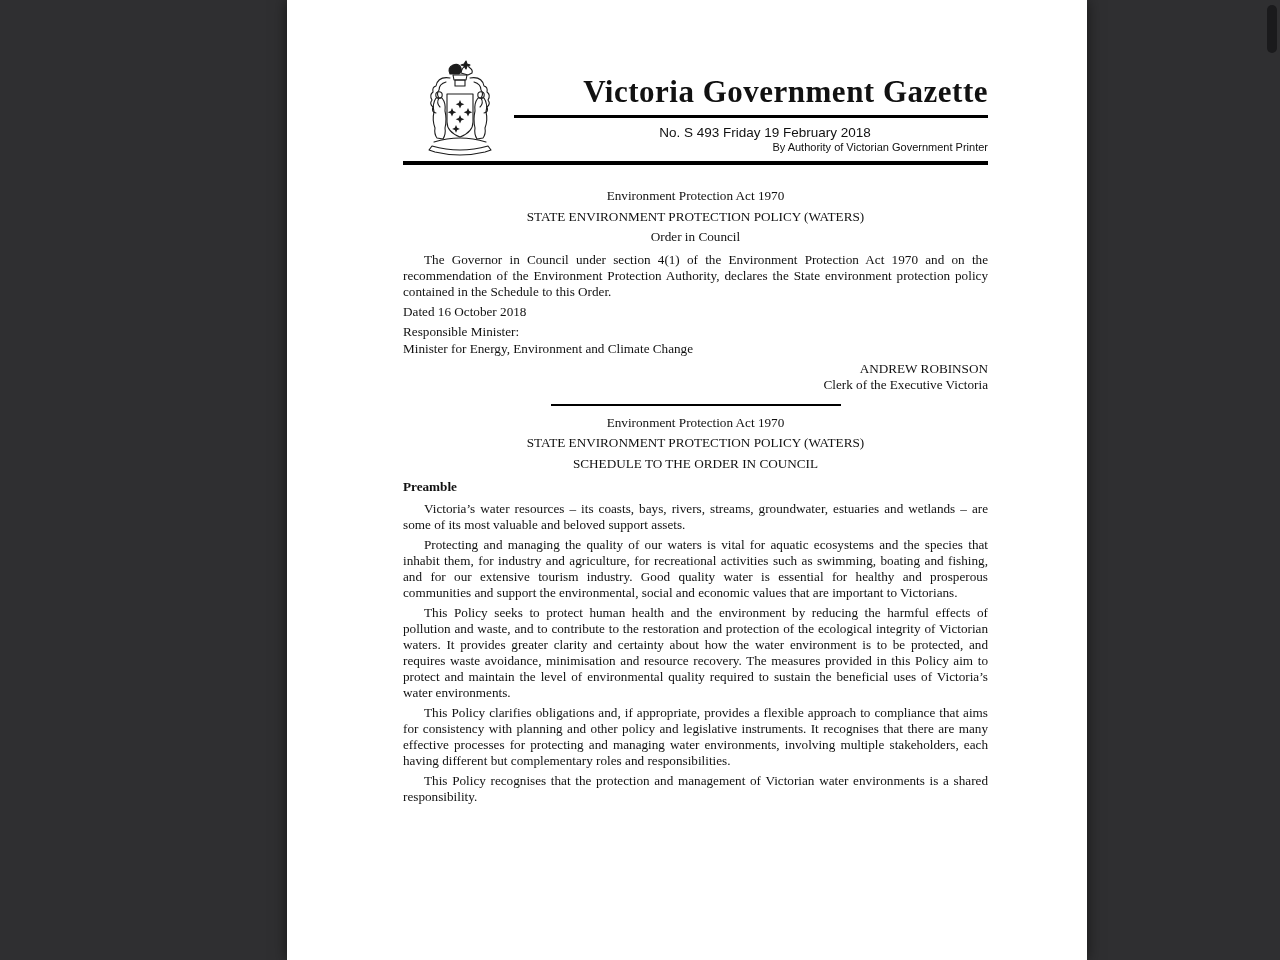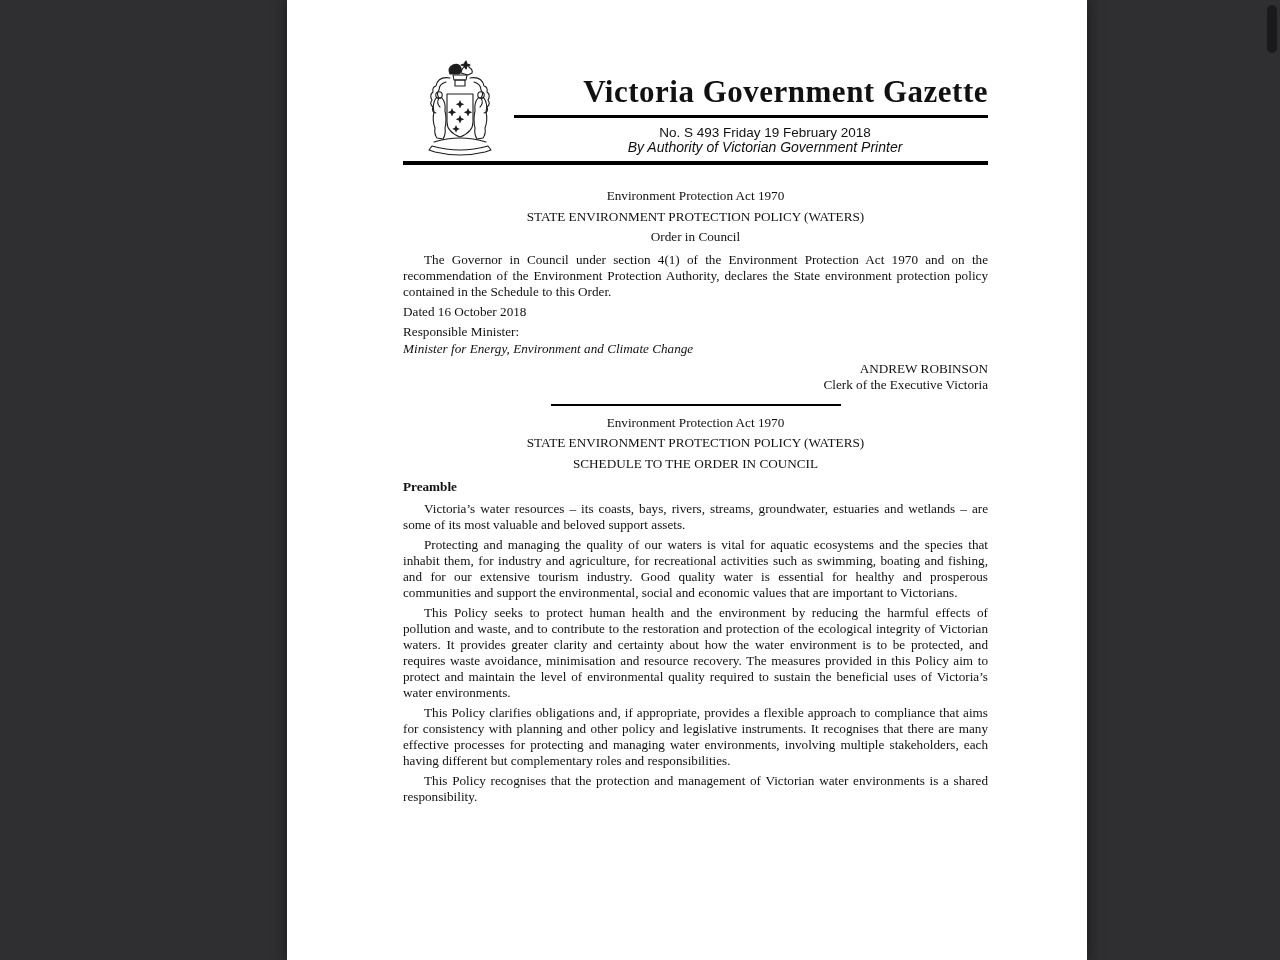--- a/index.html
+++ b/index.html
@@ -65,25 +65,24 @@
   .issue-line {
     font-family: "Liberation Sans", sans-serif;
     font-size: 13.5px;
     line-height: 16px;
     text-align: center;
     margin-top: 7px;
     padding-left: 28px;
   }
   .authority-line {
     font-family: "Liberation Sans", sans-serif;
-    font-size: 14px;
+    font-size: 11px;
     line-height: 13px;
-    text-align: center;
+    text-align: right;
     padding-left: 28px;
-    font-style: italic;
   }
   .thick-rule {
     position: absolute;
     left: 116px; top: 161px;
     width: 585px; height: 4px;
     background: #000;
   }
   
   .doc-content {
     margin-left: 116px;
@@ -93,21 +92,21 @@
   }
   .centered-heads { text-align: center; margin-top: 10px; }
   .head-line      { line-height: 20.5px; }
   .bold           { font-weight: normal; }
   p.justified {
     margin: 4px 0 0 0;
     text-align: justify;
     text-indent: 21px;
   }
   p.plain   { margin: 4px 0 0 0; }
-  p.tight   { margin: 1px 0 0 0; font-style: italic; }
+  p.tight   { margin: 1px 0 0 0; }
   .sig-block { text-align: right; margin-top: 4px; }
   .sig-line  { line-height: 16.5px; }
   .divider {
     width: 290px;
     height: 0;
     border-top: 2px solid #000;
     margin: 10px auto 0 auto;
   }
   .preamble-head {
     font-weight: bold;

